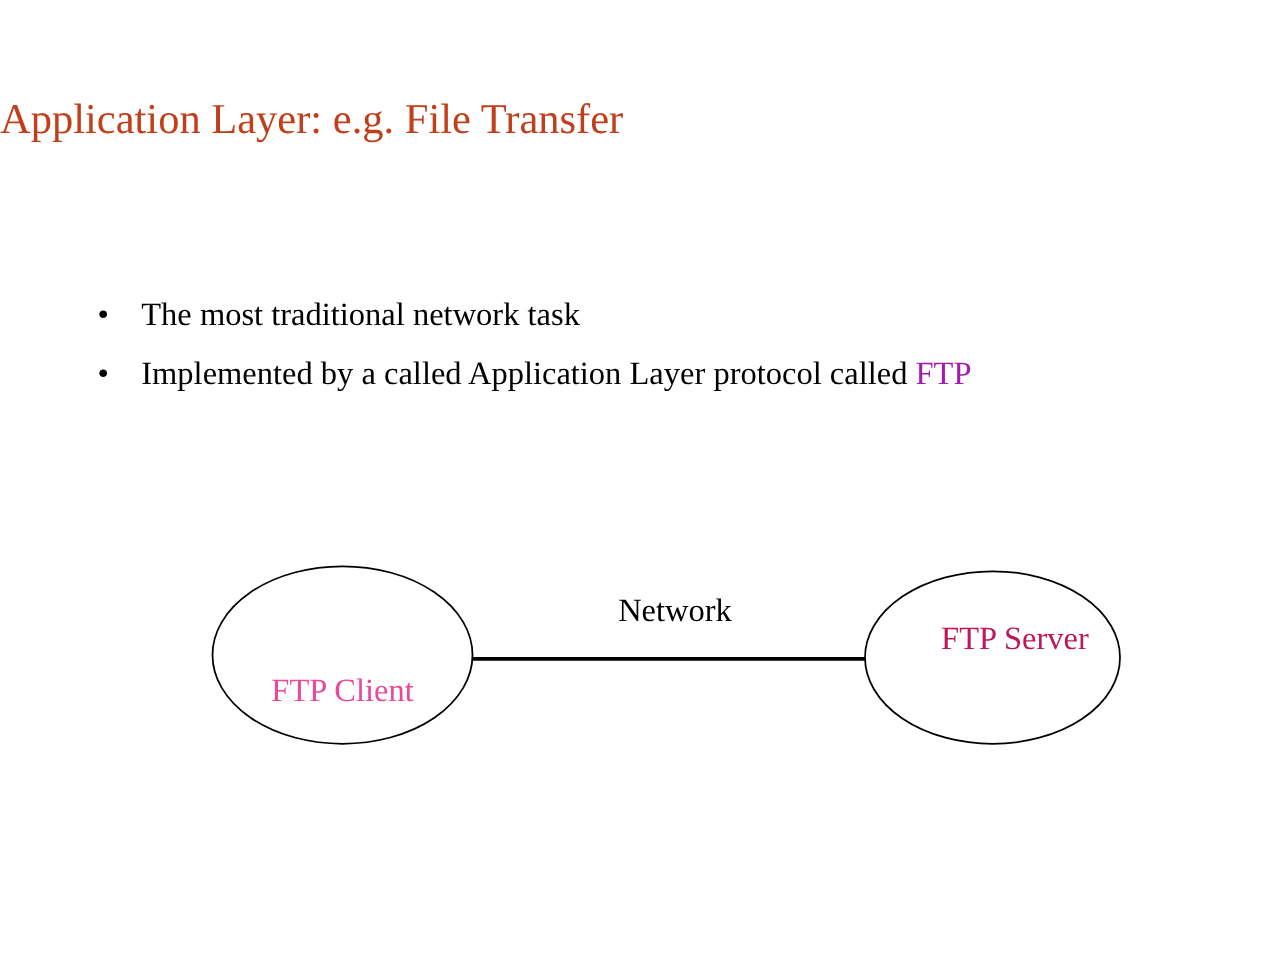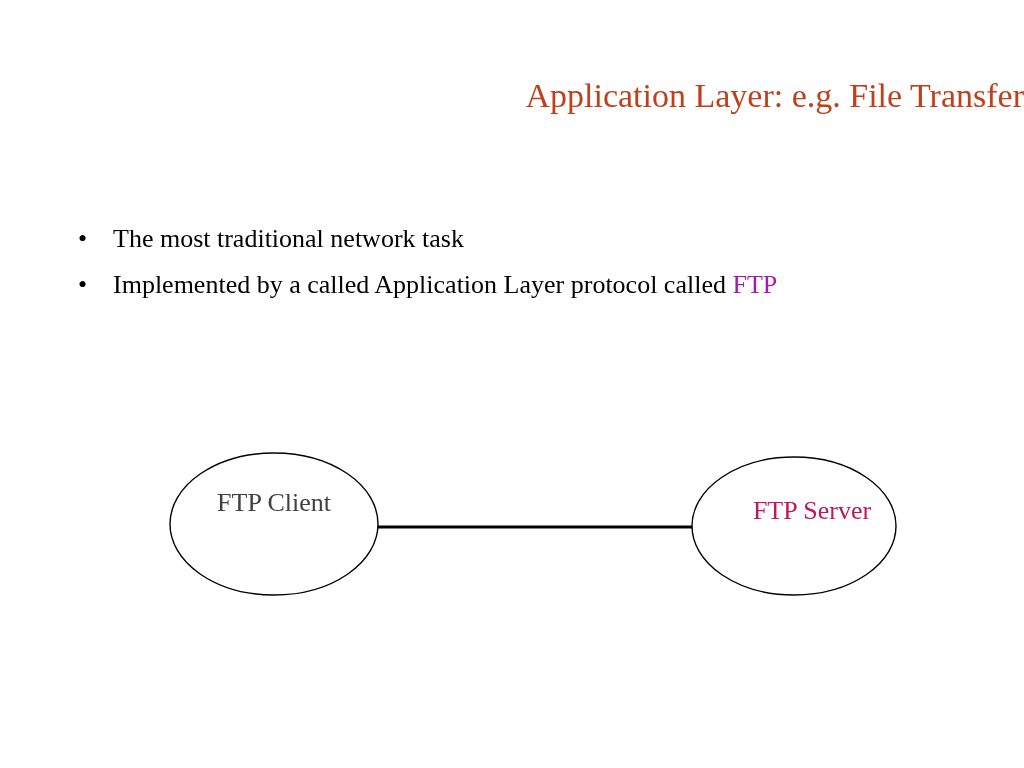--- a/index.html
+++ b/index.html
@@ -21,21 +21,21 @@
     height: 768px;
     background: #ffffff;
   }
 
   
   .slide-title {
     position: absolute;
     left: 0;
     top: 74px;
     width: 1024px;
-    text-align: right;
+    text-align: left;
     font-size: 34px;
     line-height: 44px;
     color: #c0401c;
     font-family: "Liberation Serif", "DejaVu Serif", serif;
     white-space: nowrap;
   }
 
   
   .body-block {
     position: absolute;
@@ -59,20 +59,21 @@
     top: 0;
     width: 16px;
     font-size: 26px;
     line-height: 34px;
     color: #000000;
     text-align: left;
   }
   .bullet-text {
     display: block;
     max-width: 740px;
+    margin-top: 13px;
   }
   .kw-ftp {
     color: #a21caf;
   }
 
   
   .diagram {
     position: absolute;
     left: 0;
     top: 0;
@@ -85,23 +86,23 @@
   }
 
   .node-label {
     position: absolute;
     font-size: 26px;
     line-height: 30px;
     white-space: nowrap;
     text-align: center;
   }
   .node-label.client {
-    color: #404040;
+    color: #ec4899;
     left: 174px;
-    top: 488px;
+    top: 538px;
     width: 200px;
   }
   .node-label.server {
     color: #be185d;
     left: 694px;
     top: 496px;
     width: 236px;
   }
   .link-label {
     position: absolute;
@@ -141,14 +142,15 @@
       <line x1="376" y1="527" x2="694" y2="527" stroke="#000000" stroke-width="3"></line>
       <ellipse cx="274" cy="524" rx="104" ry="71" fill="#ffffff" stroke="#000000" stroke-width="1.4"></ellipse>
       <ellipse cx="794" cy="526" rx="102" ry="69" fill="#ffffff" stroke="#000000" stroke-width="1.4"></ellipse>
     </svg>
   </div>
 
   <div class="node-label client">FTP Client</div>
 
   <div class="node-label server">FTP Server</div>
 
+  <div class="link-label">Network</div>
 
 </div>
 
 </body></html>

